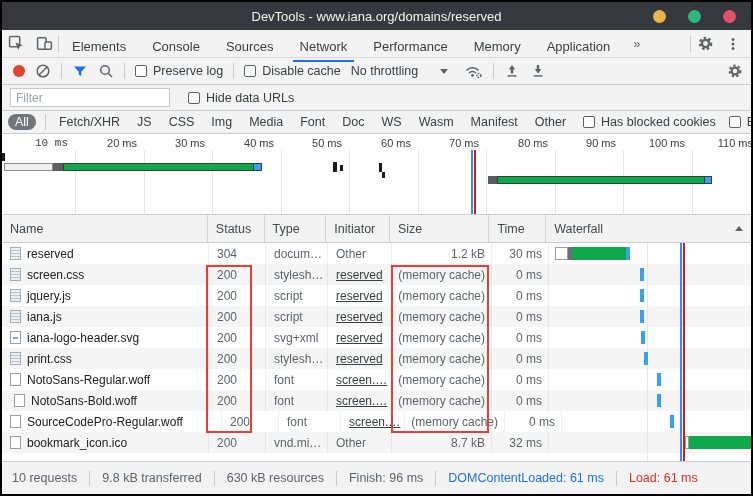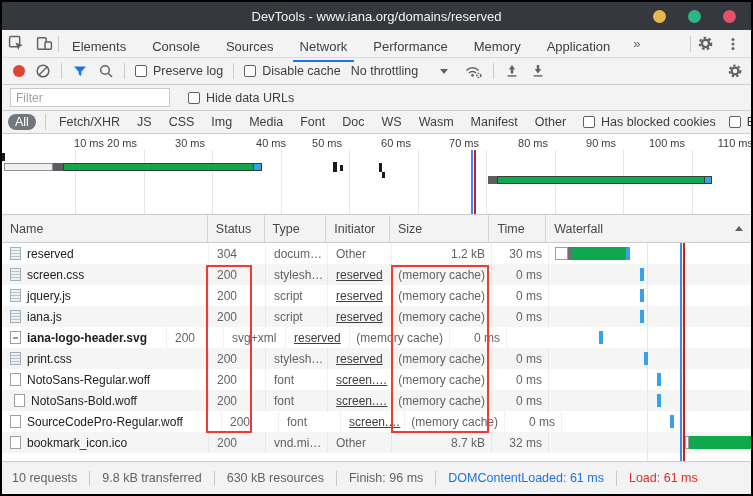--- a/index.html
+++ b/index.html
@@ -237,27 +237,27 @@
         <span>Has blocked cookies</span>
       </span>
       <span class="chklabel">
         <span class="chk"></span>
         <span>Blocked Requests</span>
       </span>
     </div>
 
   <div class="overview" id="overview">
       <div class="ov-grid" style="left: 73px;"></div>
-      <span class="ov-tick" style="right: 647px;">10 ms</span>
+      <span class="ov-tick" style="right: 683px; font-family: Liberation Mono, monospace;">10 ms</span>
       <div class="ov-grid" style="left: 142px;"></div>
       <span class="ov-tick" style="right: 614px;">20 ms</span>
       <div class="ov-grid" style="left: 210px;"></div>
       <span class="ov-tick" style="right: 546px;">30 ms</span>
       <div class="ov-grid" style="left: 279px;"></div>
-      <span class="ov-tick" style="right: 465px;">40 ms</span>
+      <span class="ov-tick" style="right: 477px;">40 ms</span>
       <div class="ov-grid" style="left: 347px;"></div>
       <span class="ov-tick" style="right: 409px;">50 ms</span>
       <div class="ov-grid" style="left: 416px;"></div>
       <span class="ov-tick" style="right: 340px;">60 ms</span>
       <div class="ov-grid" style="left: 484px;"></div>
       <span class="ov-tick" style="right: 272px;">70 ms</span>
       <div class="ov-grid" style="left: 553px;"></div>
       <span class="ov-tick" style="right: 203px;">80 ms</span>
       <div class="ov-grid" style="left: 621px;"></div>
       <span class="ov-tick" style="right: 135px;">90 ms</span>
@@ -355,21 +355,21 @@
         <div class="cell dim" style="width: 64px;">
           <span class="ini-link">reserved</span>
         </div>
         <div class="cell dim r" style="width: 100px;">(memory cache)</div>
         <div class="cell dim r" style="width: 57px;">0 ms</div>
         <div class="cell wf" style="width: 206px;">
           <div class="wf-seg blue" style="left: 91px; width: 4px;"></div>
         </div>
       </div>
       <div class="row">
-        <div class="cell name" style="width: 165px; font-weight: bold;">
+        <div class="cell name" style="width: 207px;">
           <span class="icon-img"></span>
           <span>iana-logo-header.svg</span>
         </div>
         <div class="cell dim" style="width: 57px;">200</div>
         <div class="cell dim" style="width: 62px;">svg+xml</div>
         <div class="cell dim" style="width: 64px;">
           <span class="ini-link">reserved</span>
         </div>
         <div class="cell dim r" style="width: 100px;">(memory cache)</div>
         <div class="cell dim r" style="width: 57px;">0 ms</div>

